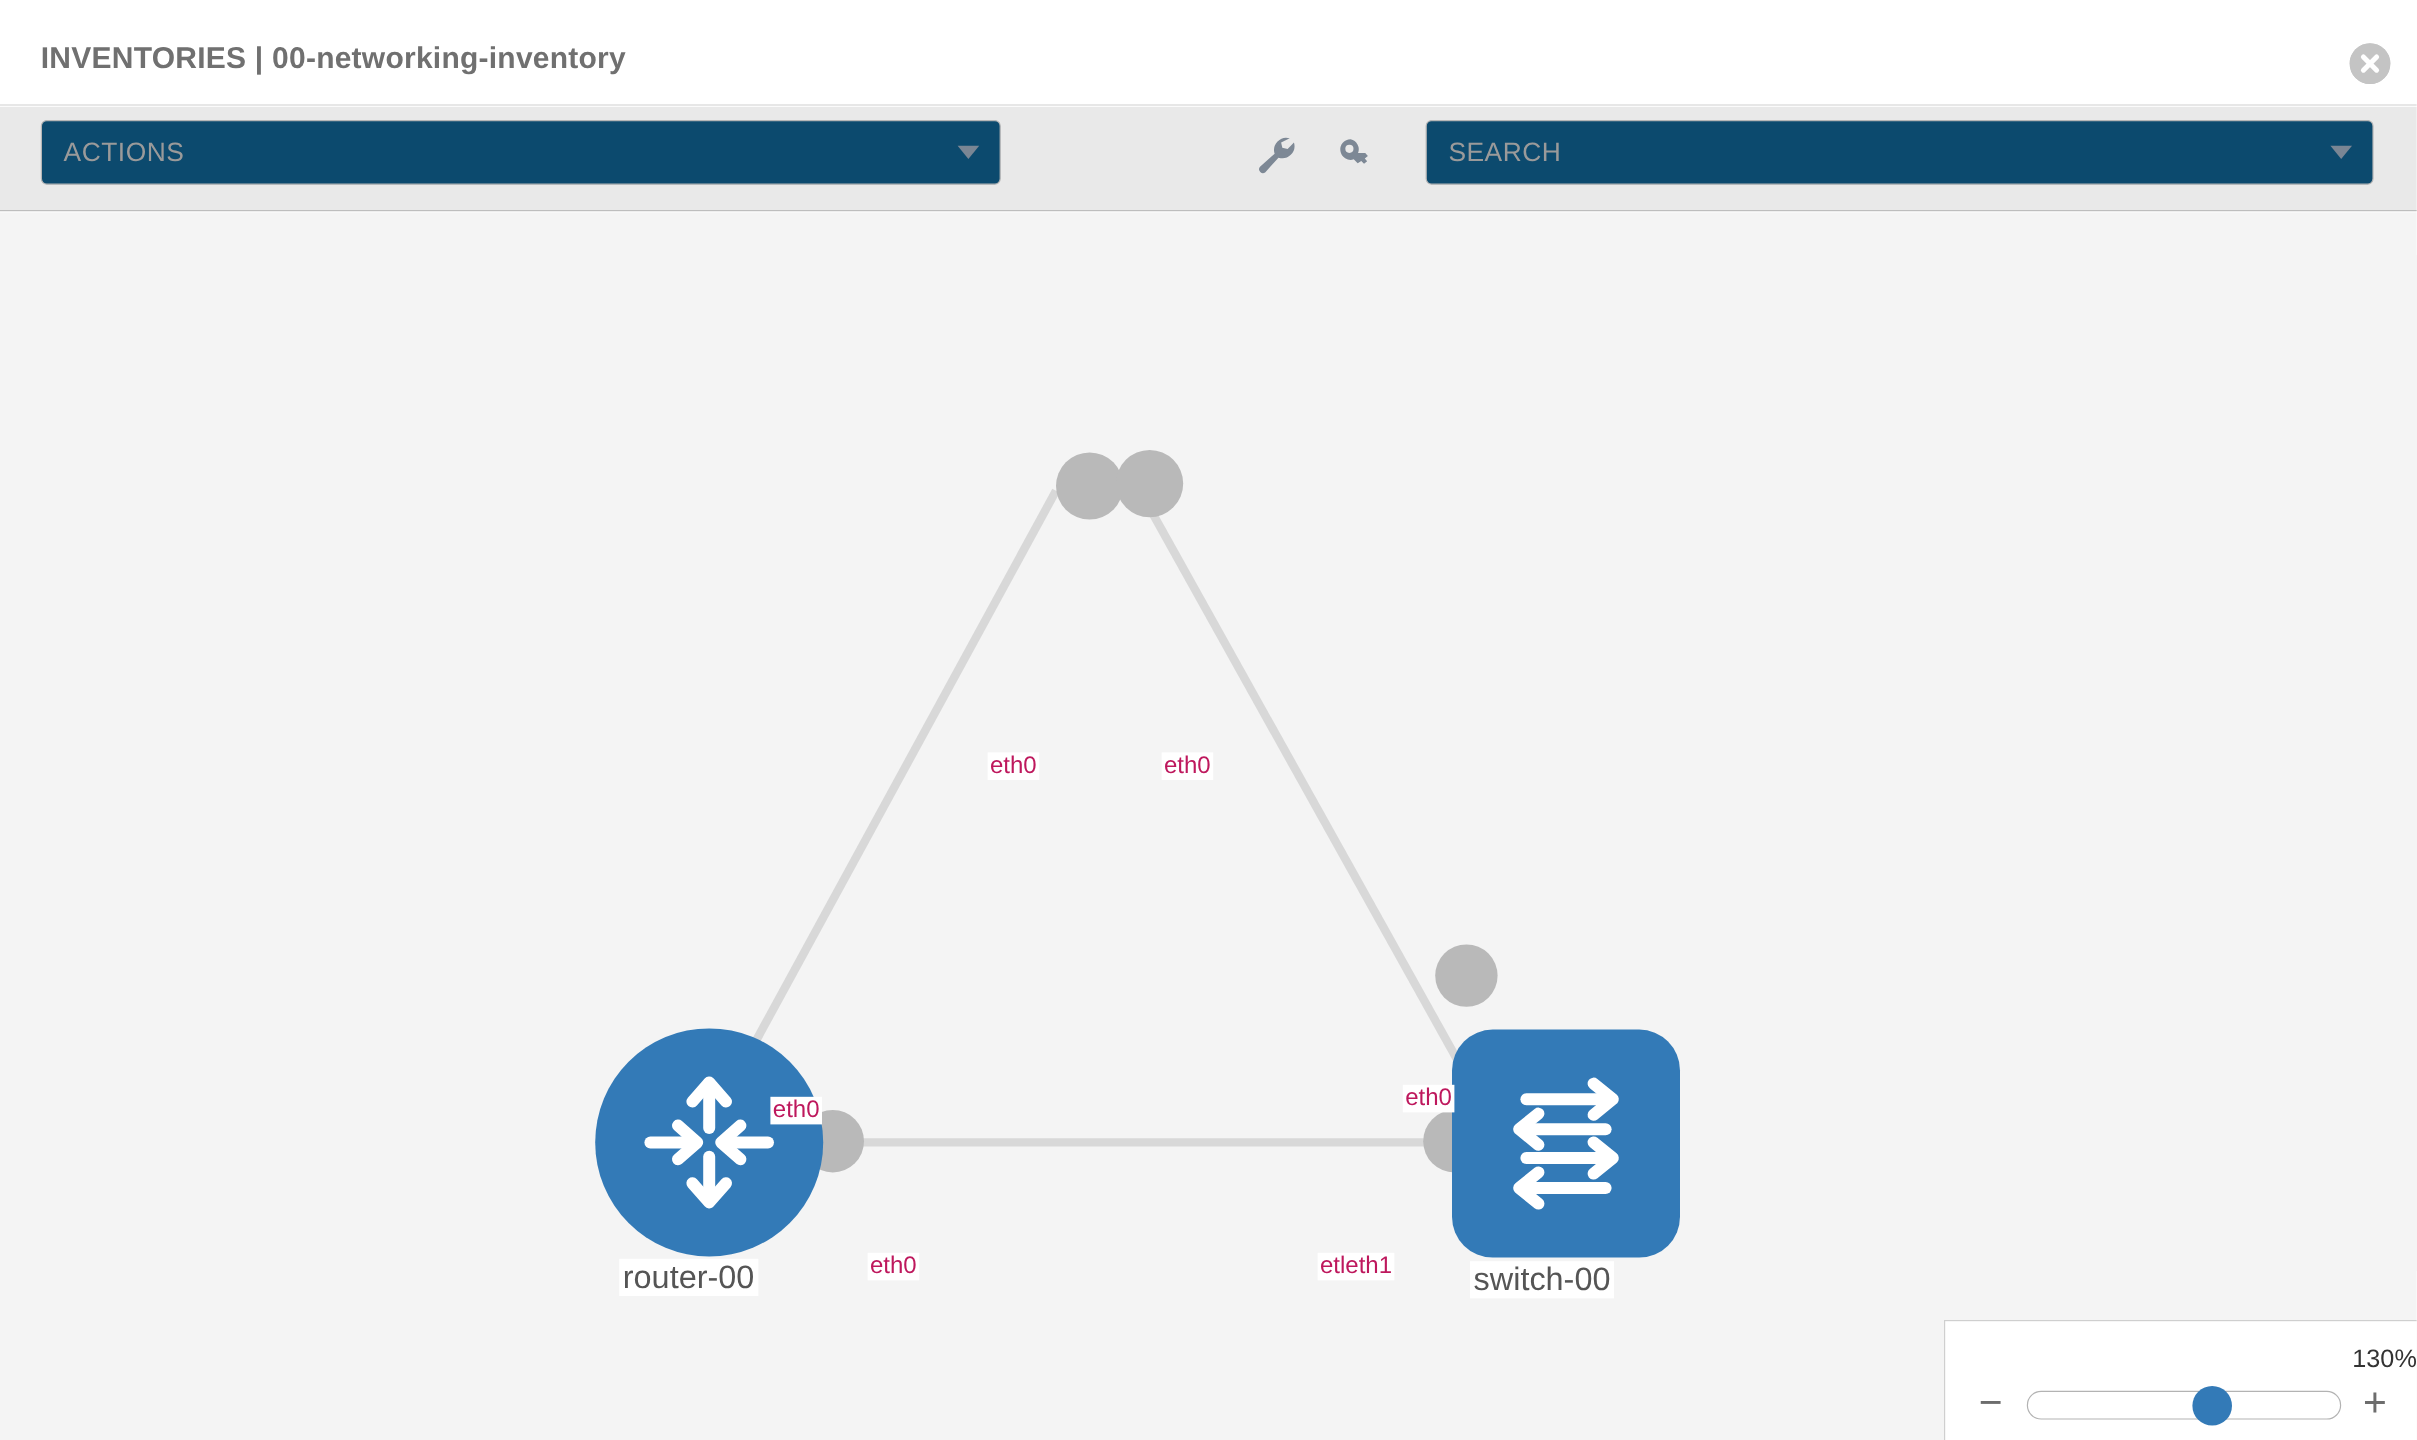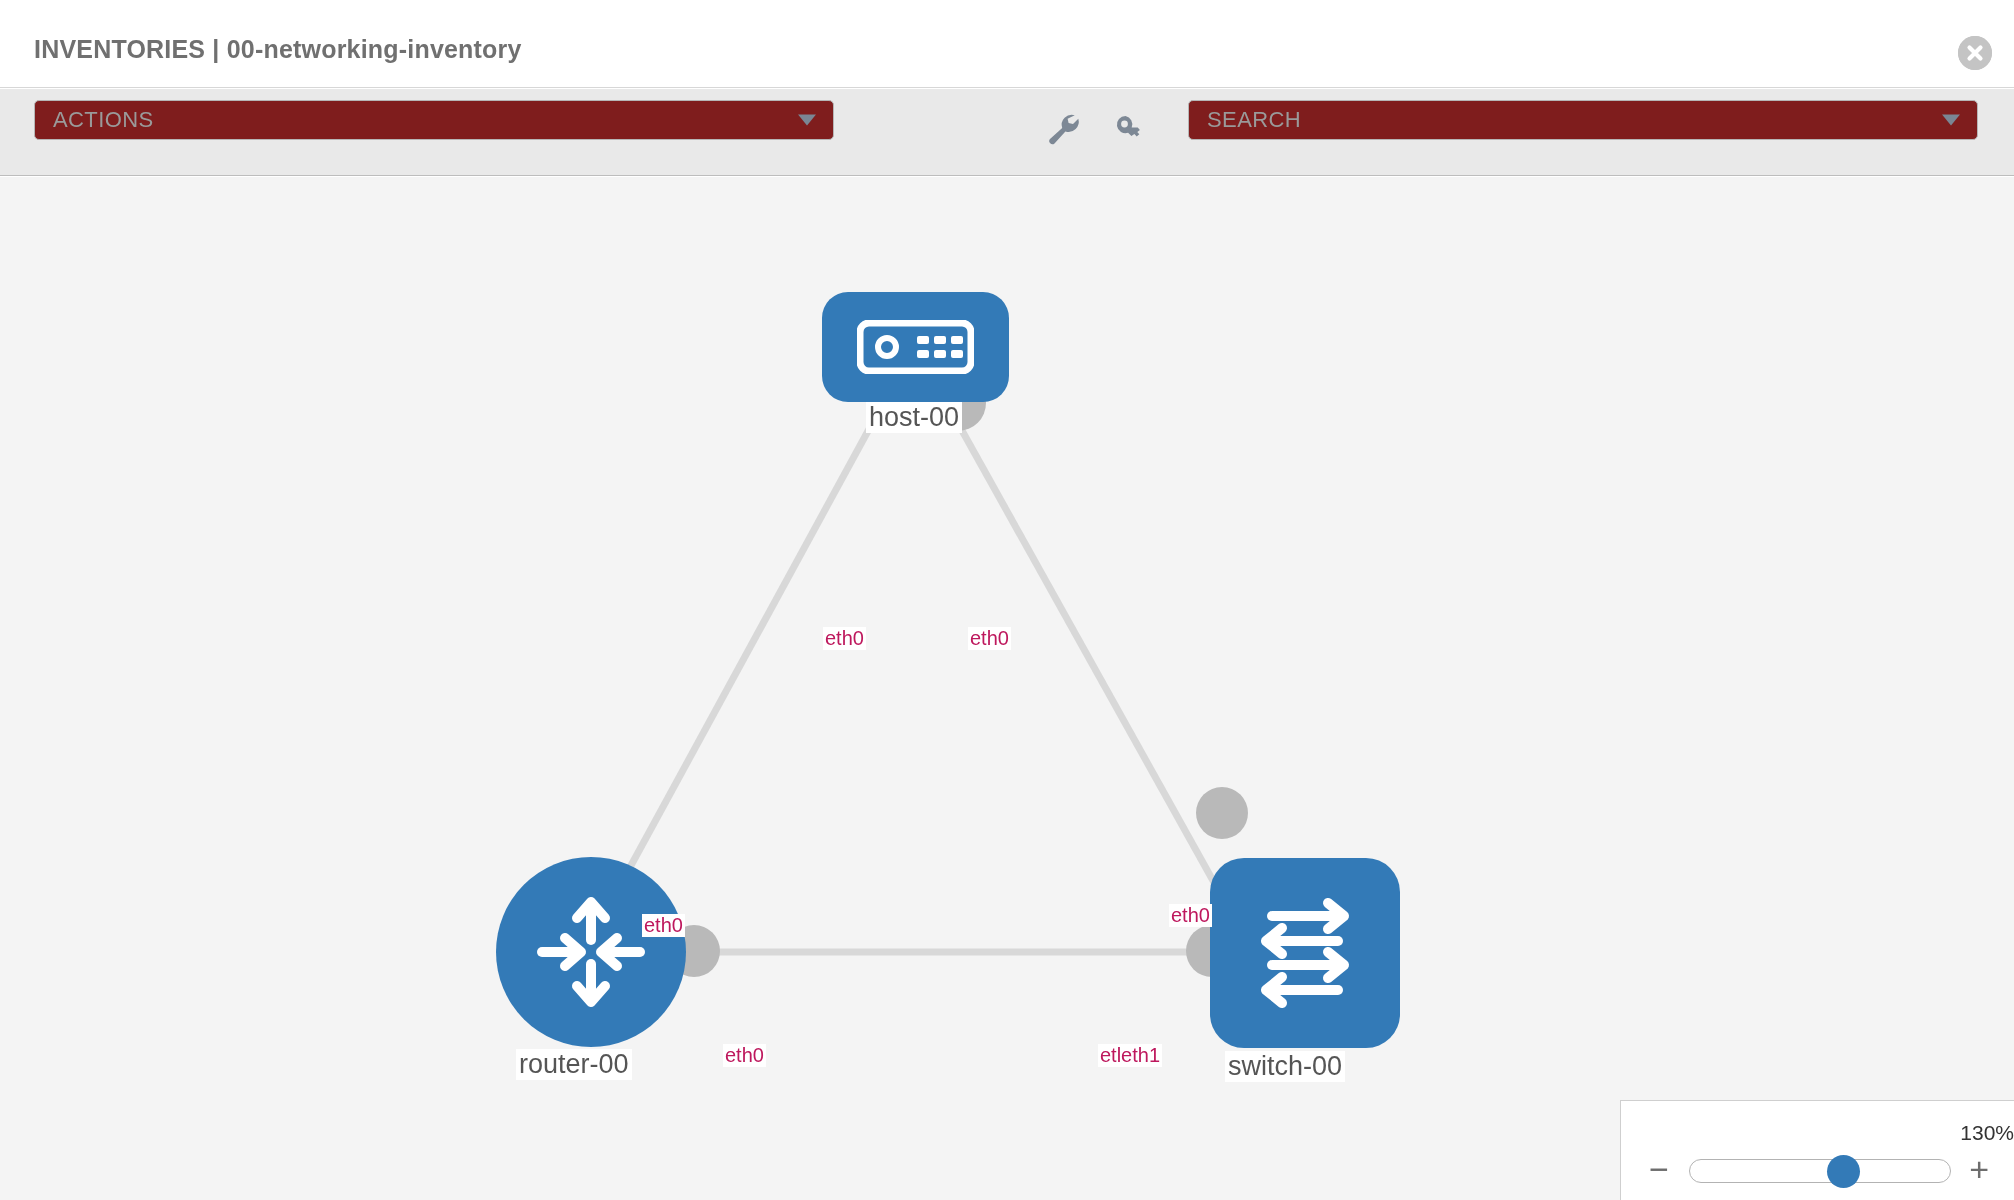--- a/index.html
+++ b/index.html
@@ -33,22 +33,22 @@
 
   
   .toolbar {
     position: absolute; left: 0; top: 71px;
     width: 2014px; height: 87px;
     background: #e9e9e9;
     border-bottom: 1px solid #bdbdbd;
   }
   .dd {
     position: absolute;
-    height: 40px;
-    background: #7f1d1d;
+    height: 54px;
+    background: #0c4a6e;
     border: 1px solid #b6b6b6;
     border-radius: 5px;
     cursor: pointer;
   }
   .dd-actions { left: 34px; top: 82px; width: 800px; }
   .dd-search  { left: 1188px; top: 82px; width: 790px; }
   .dd-label {
     position: absolute; left: 18px; top: 50%;
     transform: translateY(-50%);
     font-size: 22px; color: #9a9a9a;
@@ -195,36 +195,20 @@
         <line x1="640" y1="775" x2="1215" y2="775"></line>
       </g>
     </svg>
 
     <div class="port" style="left:880px; top:200px; width:56px; height:56px;"></div>
     <div class="port" style="left:930px; top:198px; width:56px; height:56px;"></div>
     <div class="port" style="left:668px; top:748px; width:52px; height:52px;"></div>
     <div class="port" style="left:1186px; top:748px; width:52px; height:52px;"></div>
     <div class="port" style="left:1196px; top:610px; width:52px; height:52px;"></div>
 
-    <div class="node" style="left:822px; top:115px; width:187px; height:110px;">
-      <div class="node-shape" style="width:187px; height:110px; border-radius:26px;"></div>
-      <svg style="position:absolute; left:35px; top:28px;" width="117" height="54" viewBox="0 0 117 54">
-        <rect x="3" y="3" width="111" height="48" rx="9" ry="9" fill="none" stroke="#ffffff" stroke-width="7"></rect>
-        <circle cx="30" cy="27" r="9" fill="none" stroke="#ffffff" stroke-width="6"></circle>
-        <g fill="#ffffff">
-          <rect x="60" y="16" width="12" height="8" rx="2"></rect>
-          <rect x="77" y="16" width="12" height="8" rx="2"></rect>
-          <rect x="94" y="16" width="12" height="8" rx="2"></rect>
-          <rect x="60" y="30" width="12" height="8" rx="2"></rect>
-          <rect x="77" y="30" width="12" height="8" rx="2"></rect>
-          <rect x="94" y="30" width="12" height="8" rx="2"></rect>
-        </g>
-      </svg>
-      <div class="node-label" style="left:44px; top:110px;">host-00</div>
-    </div>
 
     <div class="node" style="left:496px; top:680px; width:190px; height:190px;">
       <div class="node-shape" style="width:190px; height:190px; border-radius:50%;"></div>
       <svg style="position:absolute; left:36px; top:36px;" width="118" height="118" viewBox="0 0 118 118">
         <g stroke="#ffffff" stroke-width="10" stroke-linecap="round" stroke-linejoin="round" fill="none">
           <line x1="59" y1="10" x2="59" y2="47"></line>
           <polyline points="45,25 59,9 73,25"></polyline>
           <line x1="59" y1="108" x2="59" y2="71"></line>
           <polyline points="45,93 59,109 73,93"></polyline>
           <line x1="10" y1="59" x2="47" y2="59"></line>

